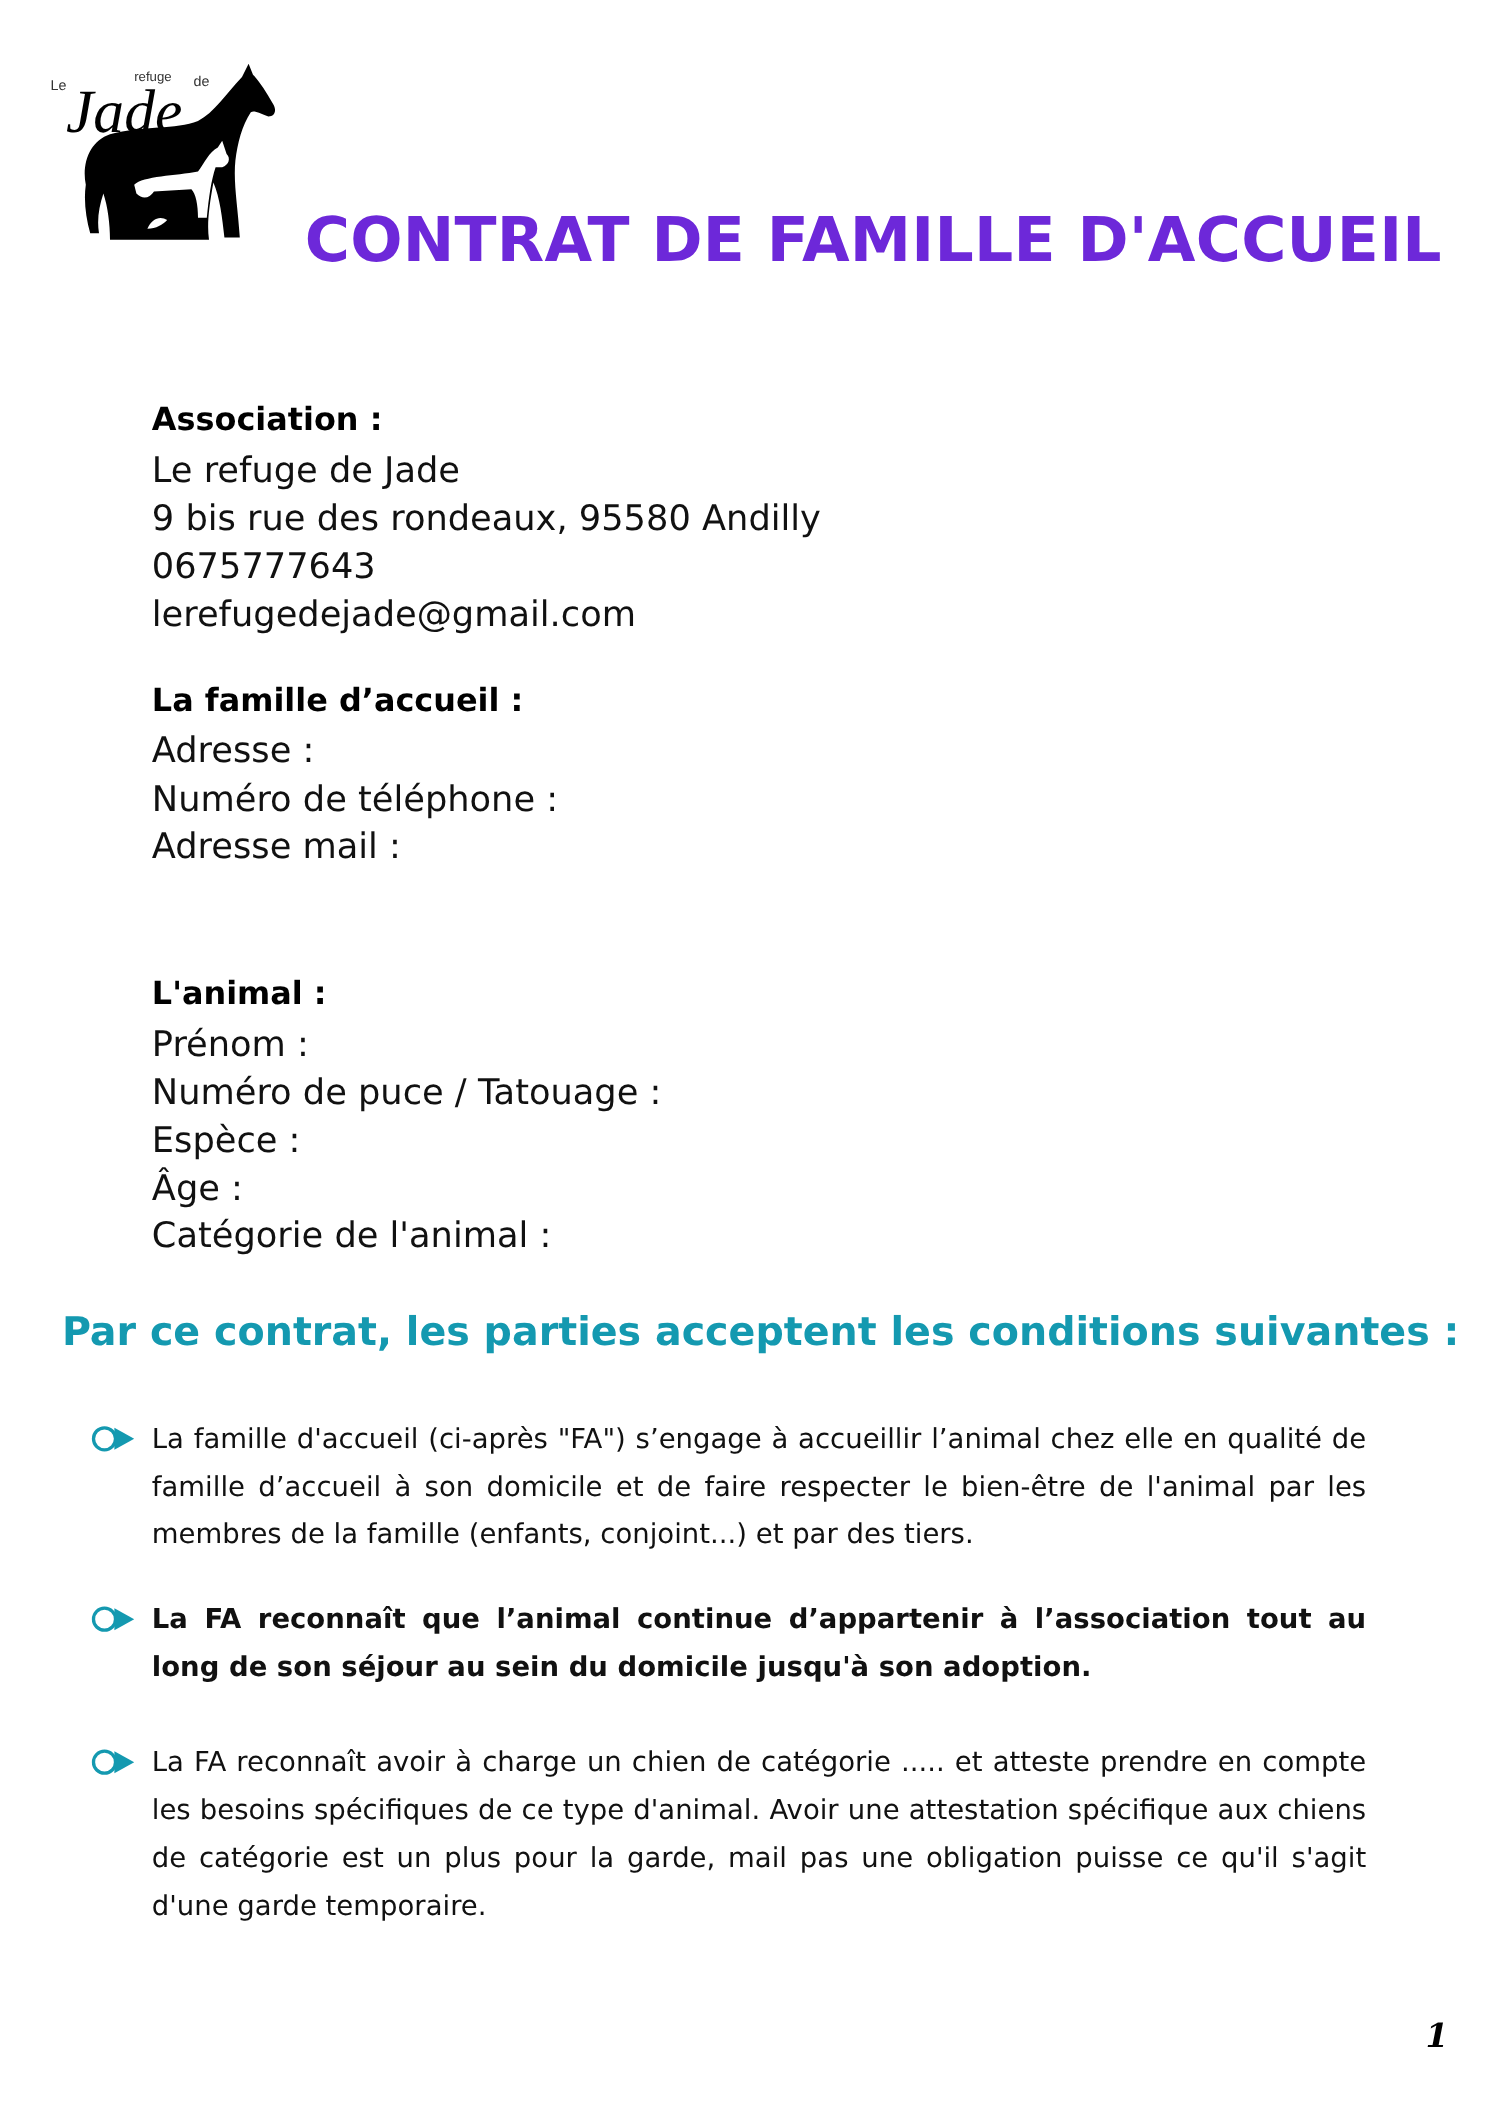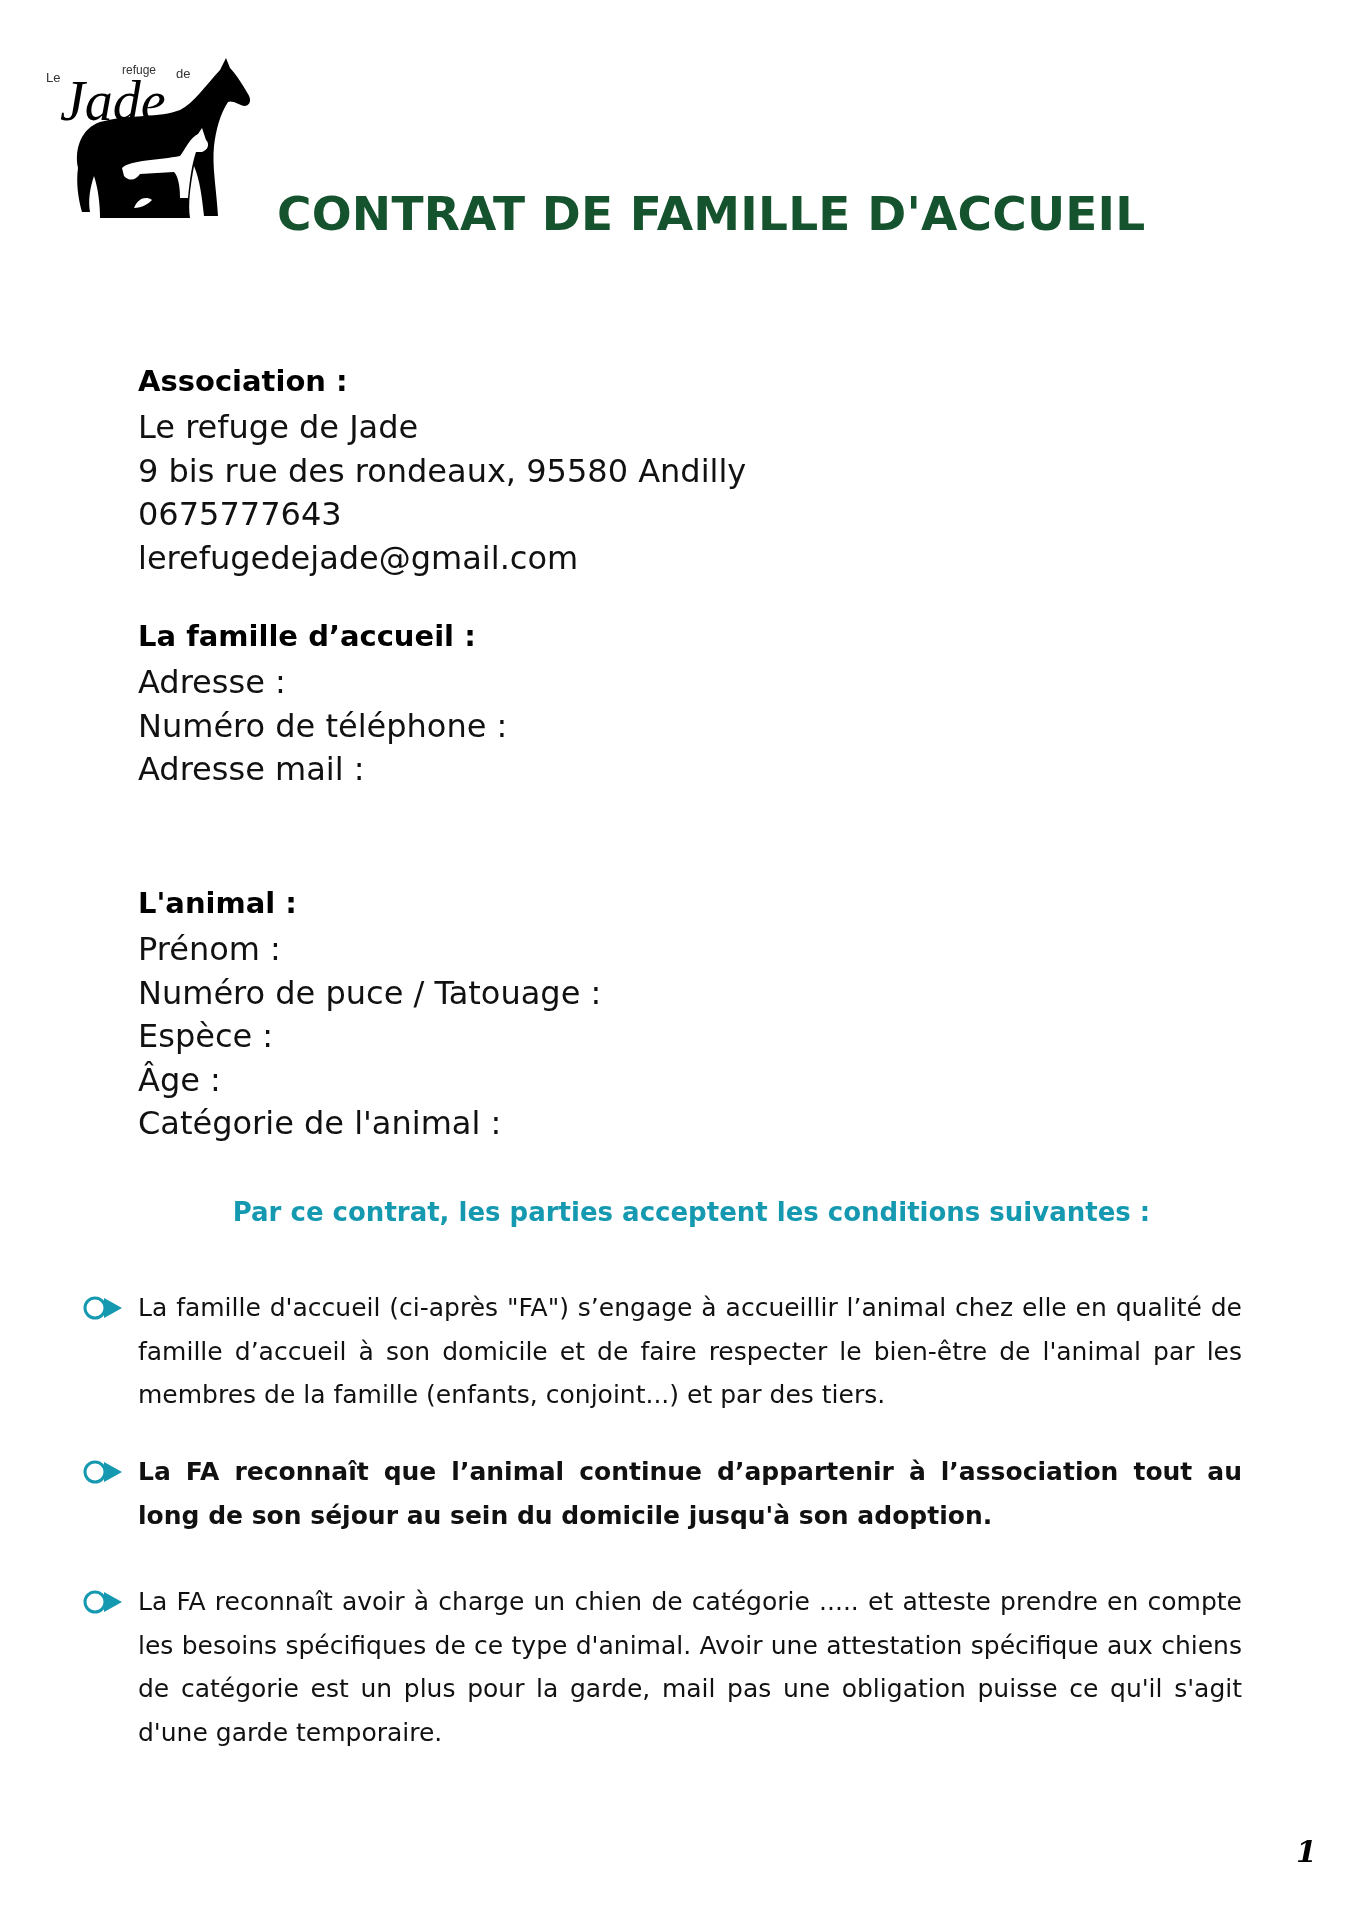--- a/index.html
+++ b/index.html
@@ -1,29 +1,29 @@
 <!DOCTYPE html>
 <html><head>
   <meta charset="utf-8">
   <style>
     html, body { margin: 0; padding: 0; background: #ffffff; }
     body { width: 1366px; height: 1932px; position: relative; overflow: hidden;
            font-family: "DejaVu Sans", "Liberation Sans", sans-serif; color: #111111; }
     .logo { position: absolute; left: 30px; top: 48px; width: 230px; height: 190px; }
     .title { position: absolute; left: 277px; top: 186px; margin: 0;
-             font-family: "DejaVu Sans", sans-serif; font-weight: bold; font-size: 47px;
-             letter-spacing: 0.2px; white-space: nowrap; color: #14532d; }
+             font-family: "DejaVu Sans", sans-serif; font-weight: bold; font-size: 56px;
+             letter-spacing: 0.2px; white-space: nowrap; color: #6d28d9; }
     .section { position: absolute; left: 138px; }
     .section h2 { margin: 0 0 4px 0; font-weight: bold; font-size: 29px; line-height: 42px; color: #000; }
     .section .line { font-size: 32px; line-height: 43.5px; color: #111; white-space: nowrap; }
     .sec-assoc { top: 360px; }
     .sec-famille { top: 615px; }
     .sec-animal { top: 882px; }
     .conditions-title { position: absolute; left: 0; width: 1363px; top: 1192px; margin: 0;
-                        text-align: center; font-weight: bold; font-size: 26px; line-height: 40px;
+                        text-align: center; font-weight: bold; font-size: 36px; line-height: 40px;
                         color: #1499b0; padding-left: 20px; box-sizing: border-box; }
     .cond { position: absolute; left: 138px; width: 1104px; font-size: 25px; line-height: 43.5px;
             text-align: justify; color: #111; }
     .cond .bullet { position: absolute; left: -56px; top: 9px; width: 42px; height: 26px; }
     .cond-1 { top: 1286px; }
     .cond-2 { top: 1450px; font-weight: bold; }
     .cond-3 { top: 1580px; }
     .page-number { position: absolute; left: 1296px; top: 1834px; font-size: 30px; font-weight: bold;
                    font-style: italic; font-family: "DejaVu Serif", serif; color: #000; }
   </style>

